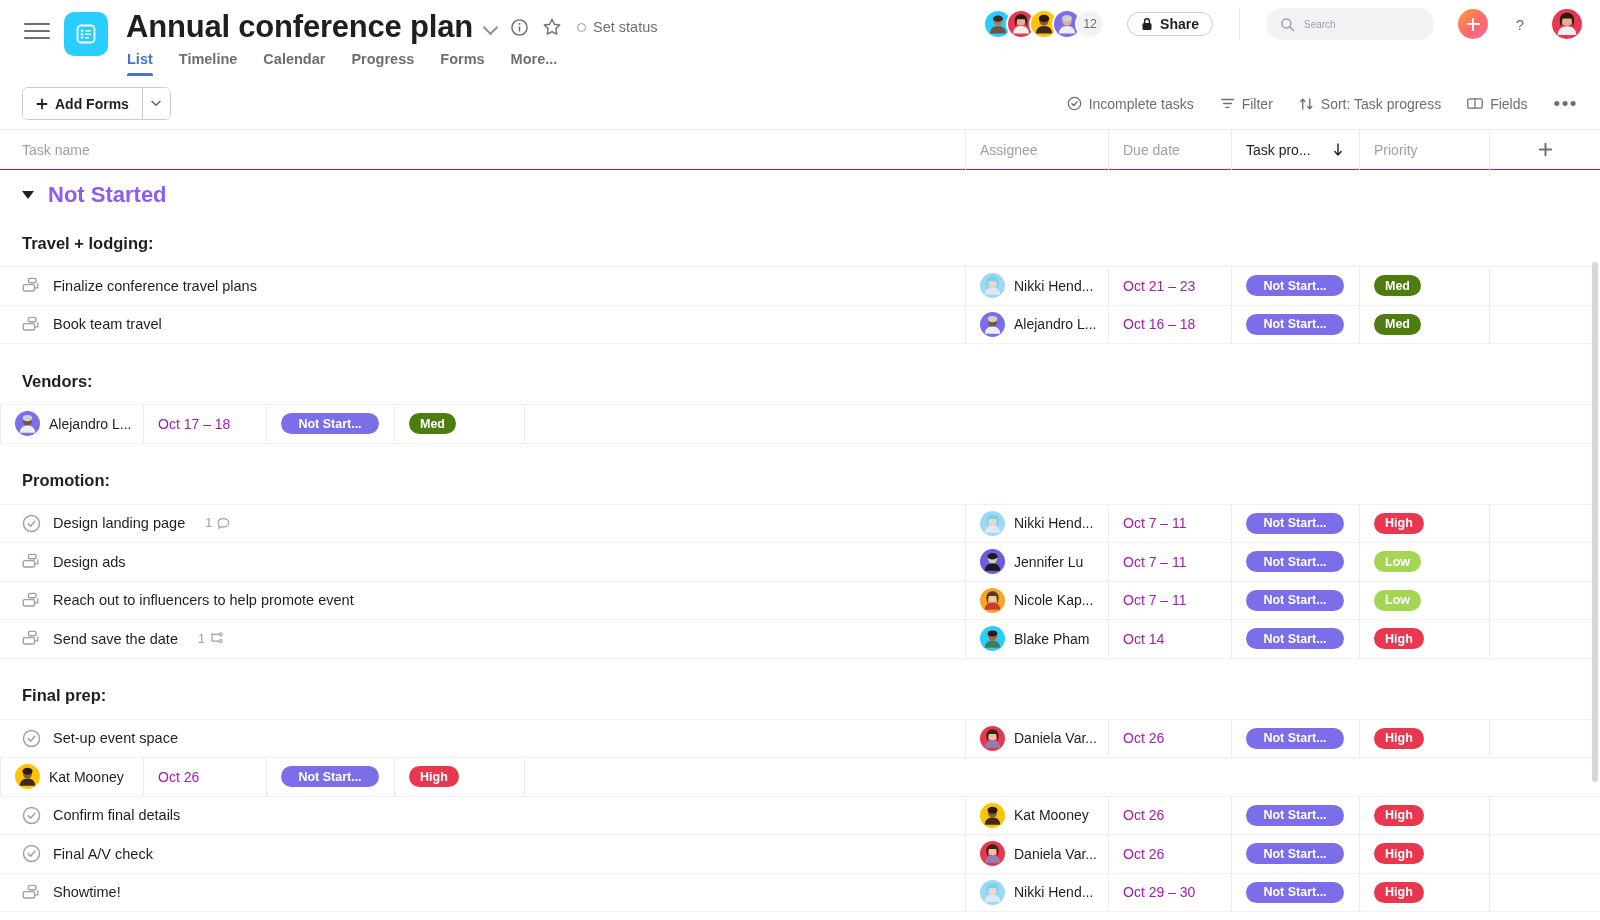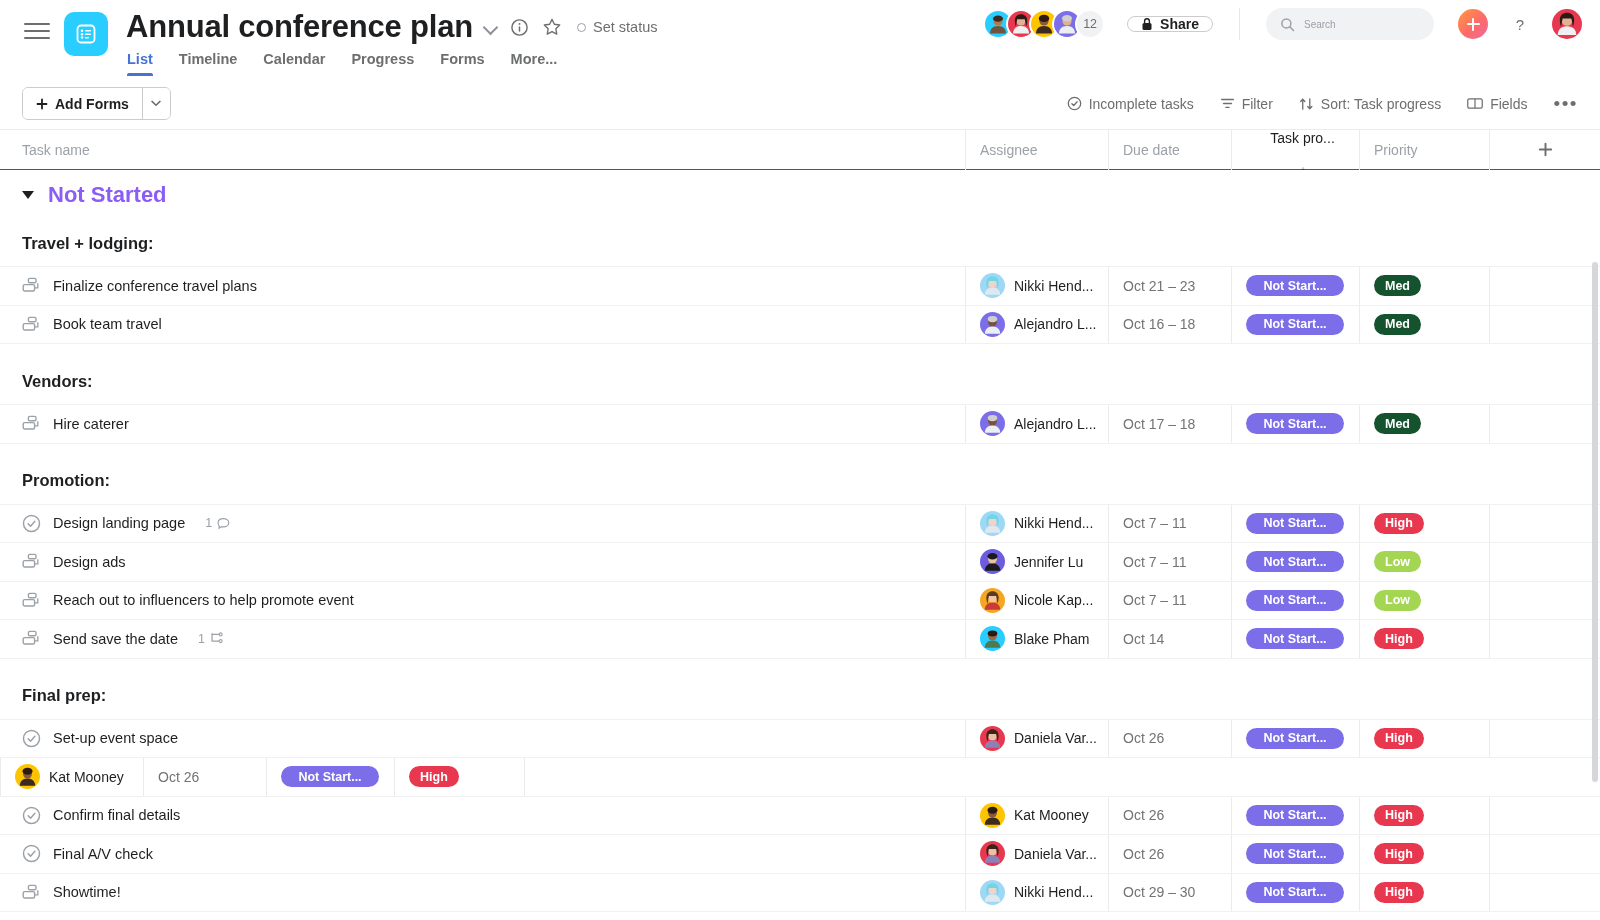--- a/index.html
+++ b/index.html
@@ -149,21 +149,21 @@
     border: 2px solid #fff;
     display: flex; align-items: center; justify-content: center;
     font-size: 12.5px;
     color: #6d6e6f;
     position: relative;
     cursor: pointer;
   }
 
   .share-btn {
     margin-left: 18px;
-    height: 16px;
+    height: 24px;
     padding: 0 13px;
     border: 1px solid #cfcbcb;
     border-radius: 16px;
     background: #fff;
     display: flex; align-items: center; gap: 7px;
     font-size: 14px;
     font-weight: bold;
     color: #1e1f21;
     cursor: pointer;
     text-align: right;
@@ -299,21 +299,21 @@
     font-size: 14px;
     color: #9ca1a8;
     padding-left: 14px;
     height: 40px;
     display: flex; align-items: center;
     border-left: 1px solid #edeae9;
     cursor: pointer;
     white-space: nowrap;
   }
   .hcell.first { border-left: none; padding-left: 22px; }
-  .hcell.sorted { color: #1e1f21; gap: 21px; flex-direction: column; }
+  .hcell.sorted { color: #1e1f21; gap: 21px; }
   .hcell.addcol { justify-content: center; padding-left: 0; color: #6d6e6f; font-size: 18px; }
 
   .section-head {
     display: flex; align-items: center;
     height: 50px;
     padding-left: 22px;
     gap: 14px;
   }
   .caret-tri {
     width: 0; height: 0;
@@ -372,35 +372,35 @@
   }
   .assignee .av-sm {
     width: 25px; height: 25px; border-radius: 50%;
     flex: 0 0 auto; overflow: hidden;
   }
   .assignee .nm {
     font-size: 14px; color: #1e1f21;
     white-space: nowrap; overflow: hidden;
   }
 
-  .due { font-size: 14px; color: #737373; white-space: nowrap; }
+  .due { font-size: 14px; color: #a21caf; white-space: nowrap; }
 
   .pill {
     display: inline-flex; align-items: center; justify-content: center;
     height: 21px;
     padding: 0 11px;
     border-radius: 11px;
     font-size: 12.5px;
     font-weight: bold;
     color: #fff;
     white-space: nowrap;
     cursor: pointer;
   }
   .pill.prog  { background: #7b6ee8; min-width: 98px; }
-  .pill.med   { background: #14532d; color: #fff; }
+  .pill.med   { background: #4d7c0f; color: #fff; }
   .pill.high  { background: #e8384f; }
   .pill.low   { background: #9ee7a0; color: #fff; }
   .pill.low   { background: #a4d653; }
 
   .subicon, .checkicon {
     width: 19px; height: 19px;
     flex: 0 0 auto;
     cursor: pointer;
   }
 
@@ -687,30 +687,20 @@
     </div>
     <div class="cell col-prio">
       <span class="pill med">Med</span>
     </div>
     <div class="cell col-add"></div>
   </div>
 
   <div class="group-head" style="margin-top:14px">Vendors:</div>
 
   <div class="row">
-    <div class="cell namecell col-name">
-      <span class="subicon">
-        <svg width="19" height="19" viewBox="0 0 19 19" fill="none">
-          <rect x="1.2" y="8.6" width="11.4" height="6.4" rx="1.5" stroke="#9ca1a8" stroke-width="1.4"></rect>
-          <rect x="6.4" y="2.4" width="7.6" height="4.4" rx="1.4" stroke="#9ca1a8" stroke-width="1.4"></rect>
-          <path d="M12.6 11.8h3.2V7.2" stroke="#9ca1a8" stroke-width="1.3" fill="none"></path>
-        </svg>
-      </span>
-      <span class="task-title">Hire caterer</span>
-    </div>
     <div class="cell col-assign">
       <div class="assignee">
         <span class="av-sm" style="background:#7b6ee8">
           <svg width="25" height="25" viewBox="0 0 26 26">
               <circle cx="13" cy="10.4" r="4.6" fill="#7a5236"></circle>
               <path d="M13 15c5.5 0 8 3.4 8 7.5H5c0-4.1 2.5-7.5 8-7.5z" fill="#eceff2"></path>
               <ellipse cx="13" cy="7.4" rx="5" ry="3.2" fill="#cfcfcf"></ellipse>
             </svg>
         </span>
         <span class="nm">Alejandro L...</span>

